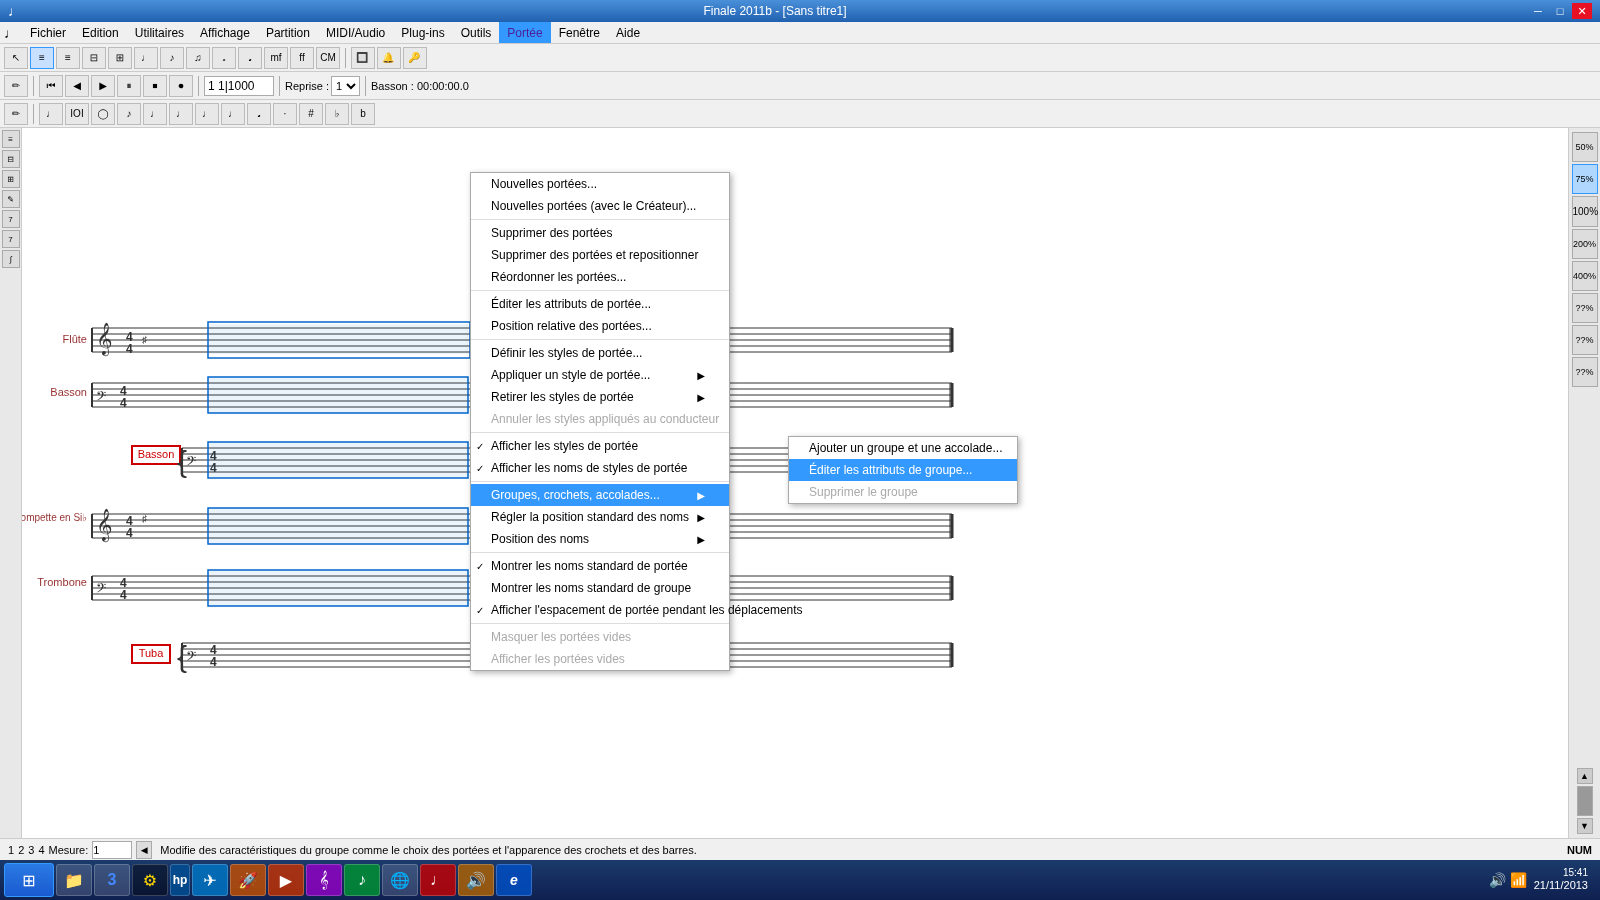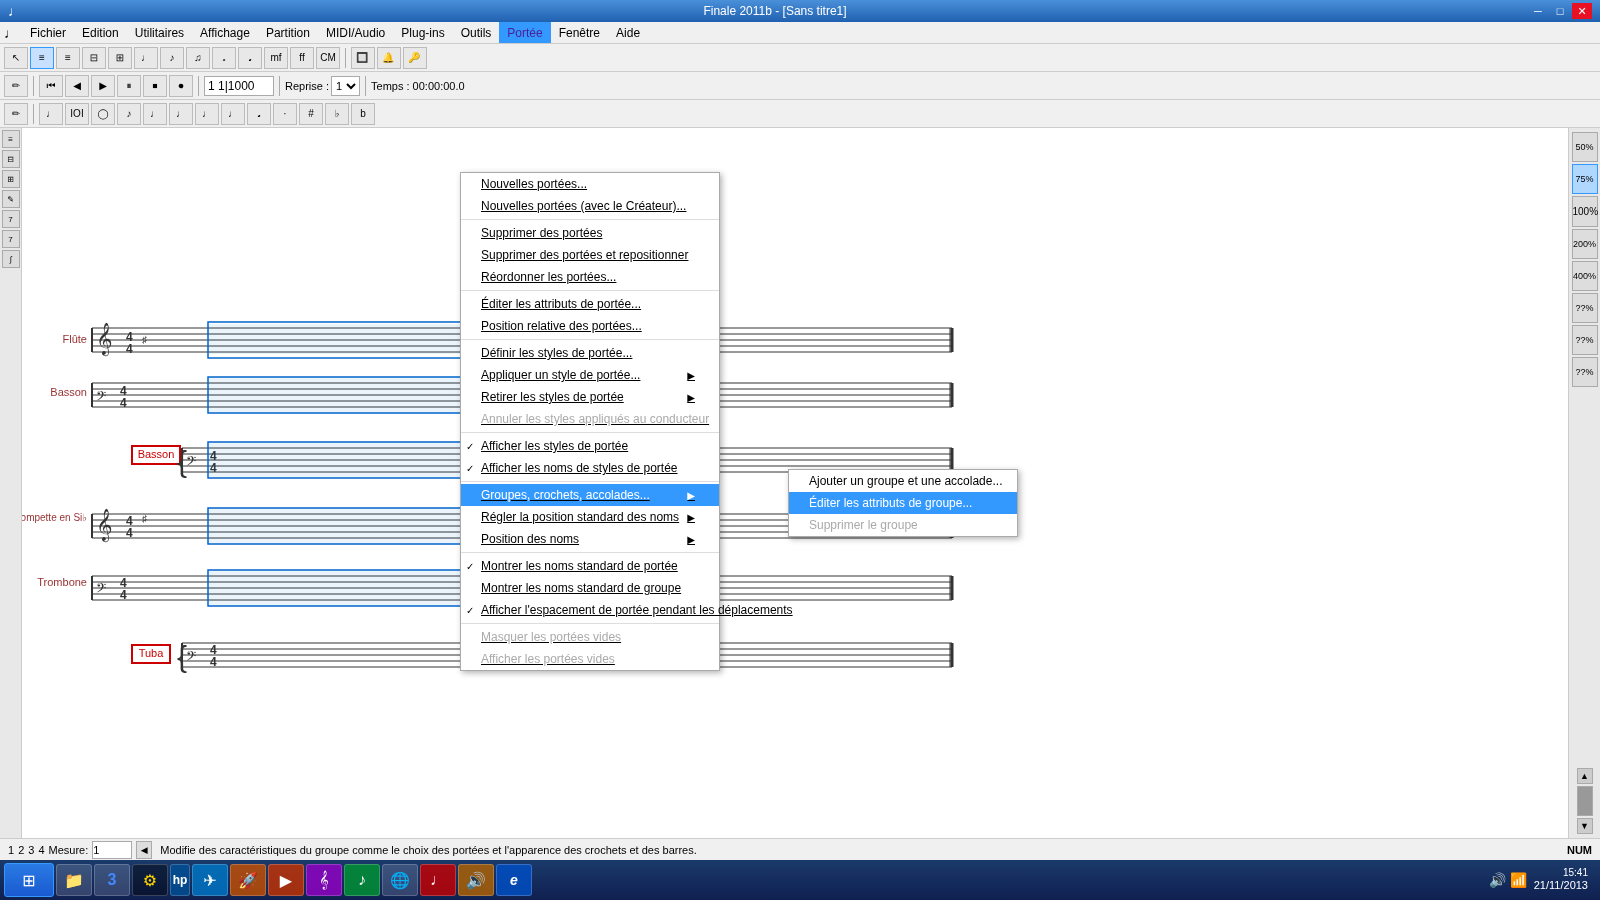--- a/index.html
+++ b/index.html
@@ -255,21 +255,21 @@
   <button class="toolbar-btn">▶</button>
   <button class="toolbar-btn">⏸</button>
   <button class="toolbar-btn">⏹</button>
   <button class="toolbar-btn">⏺</button>
   <div class="toolbar-sep"></div>
   <input class="tb-input" style="width: 70px;" value="1 1|1000" readonly="">
   <div class="toolbar-sep"></div>
   <span style="font-size:11px;">Reprise :</span>
   <select class="tb-select"><option>1</option></select>
   <div class="toolbar-sep"></div>
-  <span style="font-size:11px;">Temps : 00:00:00.0</span>
+  <span style="font-size:11px;">Basson : 00:00:00.0</span>
 </div>
 
 <div class="toolbar toolbar-row">
   <button class="toolbar-btn">✏</button>
   <div class="toolbar-sep"></div>
   <button class="toolbar-btn">♩</button>
   <button class="toolbar-btn">IOI</button>
   <button class="toolbar-btn">◯</button>
   <button class="toolbar-btn">♪</button>
   <button class="toolbar-btn">♩</button>
@@ -406,21 +406,21 @@
       <line x1="928" y1="320" x2="928" y2="344" stroke="#333" stroke-width="1"></line>
       <line x1="930" y1="320" x2="930" y2="344" stroke="#333" stroke-width="3"></line>
       <line x1="928" y1="386" x2="928" y2="410" stroke="#333" stroke-width="1"></line>
       <line x1="930" y1="386" x2="930" y2="410" stroke="#333" stroke-width="3"></line>
       <line x1="928" y1="448" x2="928" y2="472" stroke="#333" stroke-width="1"></line>
       <line x1="930" y1="448" x2="930" y2="472" stroke="#333" stroke-width="3"></line>
       <line x1="928" y1="515" x2="928" y2="539" stroke="#333" stroke-width="1"></line>
       <line x1="930" y1="515" x2="930" y2="539" stroke="#333" stroke-width="3"></line>
     </svg>
 
-    <div class="dropdown-menu" style="top:44px;left:438px;width:260px;text-decoration:underline;">
+    <div class="dropdown-menu" style="top:44px;left:448px;width:260px;">
       <div class="dropdown-item">Nouvelles portées...</div>
       <div class="dropdown-item">Nouvelles portées (avec le Créateur)...</div>
       <div class="dropdown-section-sep"></div>
       <div class="dropdown-item">Supprimer des portées</div>
       <div class="dropdown-item">Supprimer des portées et repositionner</div>
       <div class="dropdown-item">Réordonner les portées...</div>
       <div class="dropdown-section-sep"></div>
       <div class="dropdown-item">Éditer les attributs de portée...</div>
       <div class="dropdown-item">Position relative des portées...</div>
       <div class="dropdown-section-sep"></div>
@@ -437,21 +437,21 @@
       <div class="dropdown-item">Position des noms<span class="arrow">▶</span></div>
       <div class="dropdown-section-sep"></div>
       <div class="dropdown-item"><span class="checkmark">✓</span>Montrer les noms standard de portée</div>
       <div class="dropdown-item">Montrer les noms standard de groupe</div>
       <div class="dropdown-item"><span class="checkmark">✓</span>Afficher l'espacement de portée pendant les déplacements</div>
       <div class="dropdown-section-sep"></div>
       <div class="dropdown-item disabled">Masquer les portées vides</div>
       <div class="dropdown-item disabled">Afficher les portées vides</div>
     </div>
 
-    <div class="dropdown-menu" style="top:341px;left:766px;width:230px;">
+    <div class="dropdown-menu" style="top:308px;left:766px;width:230px;">
       <div class="dropdown-item">Ajouter un groupe et une accolade...</div>
       <div class="dropdown-item highlighted" style="background:#3399ff;color:white;">Éditer les attributs de groupe...</div>
       <div class="dropdown-item disabled">Supprimer le groupe</div>
     </div>
   </div>
 
   <div id="right-panel" style="width:32px;background:#e8e8e8;border-left:1px solid #ccc;display:flex;flex-direction:column;align-items:center;padding:4px 2px;gap:2px;">
     <div class="zoom-btn" style="font-size:9px;width:26px;">50%</div>
     <div class="zoom-btn active" style="font-size:9px;width:26px;background:#b0d8ff;border:1px solid #3399ff;">75%</div>
     <div class="zoom-btn" style="font-size:10px;width:26px;">100%</div>

